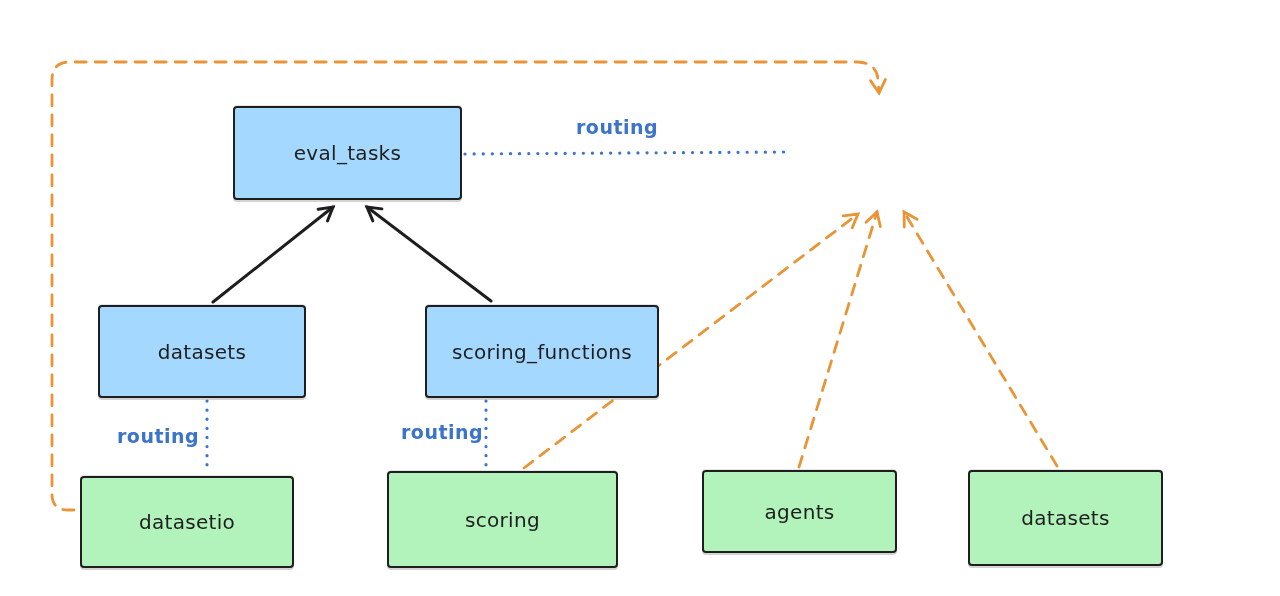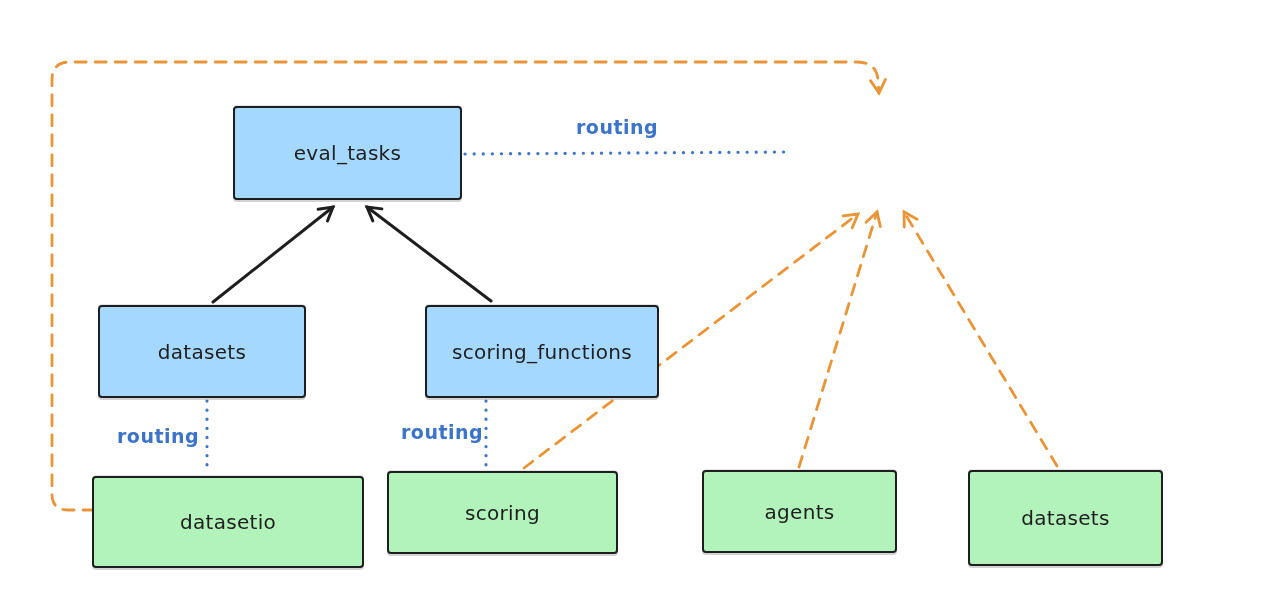--- a/index.html
+++ b/index.html
@@ -67,25 +67,25 @@
 
 
   <div class="node blue" style="left:98px;top:305px;width:208px;height:93px;">
     <span>datasets</span>
   </div>
 
   <div class="node blue" style="left:378px;top:305px;width:234px;height:93px;margin-left:47px;">
     <span>scoring_functions</span>
   </div>
 
-  <div class="node green" style="left:92px;top:476px;width:272px;height:92px;">
+  <div class="node green" style="left:80px;top:476px;width:214px;height:92px;">
     <span>datasetio</span>
   </div>
 
-  <div class="node green" style="left:387px;top:471px;width:231px;height:83px;">
+  <div class="node green" style="left:387px;top:471px;width:231px;height:97px;">
     <span>scoring</span>
   </div>
 
   <div class="node green" style="left:702px;top:470px;width:195px;height:83px;">
     <span>agents</span>
   </div>
 
   <div class="node green" style="left:968px;top:470px;width:195px;height:96px;">
     <span>datasets</span>
   </div>

